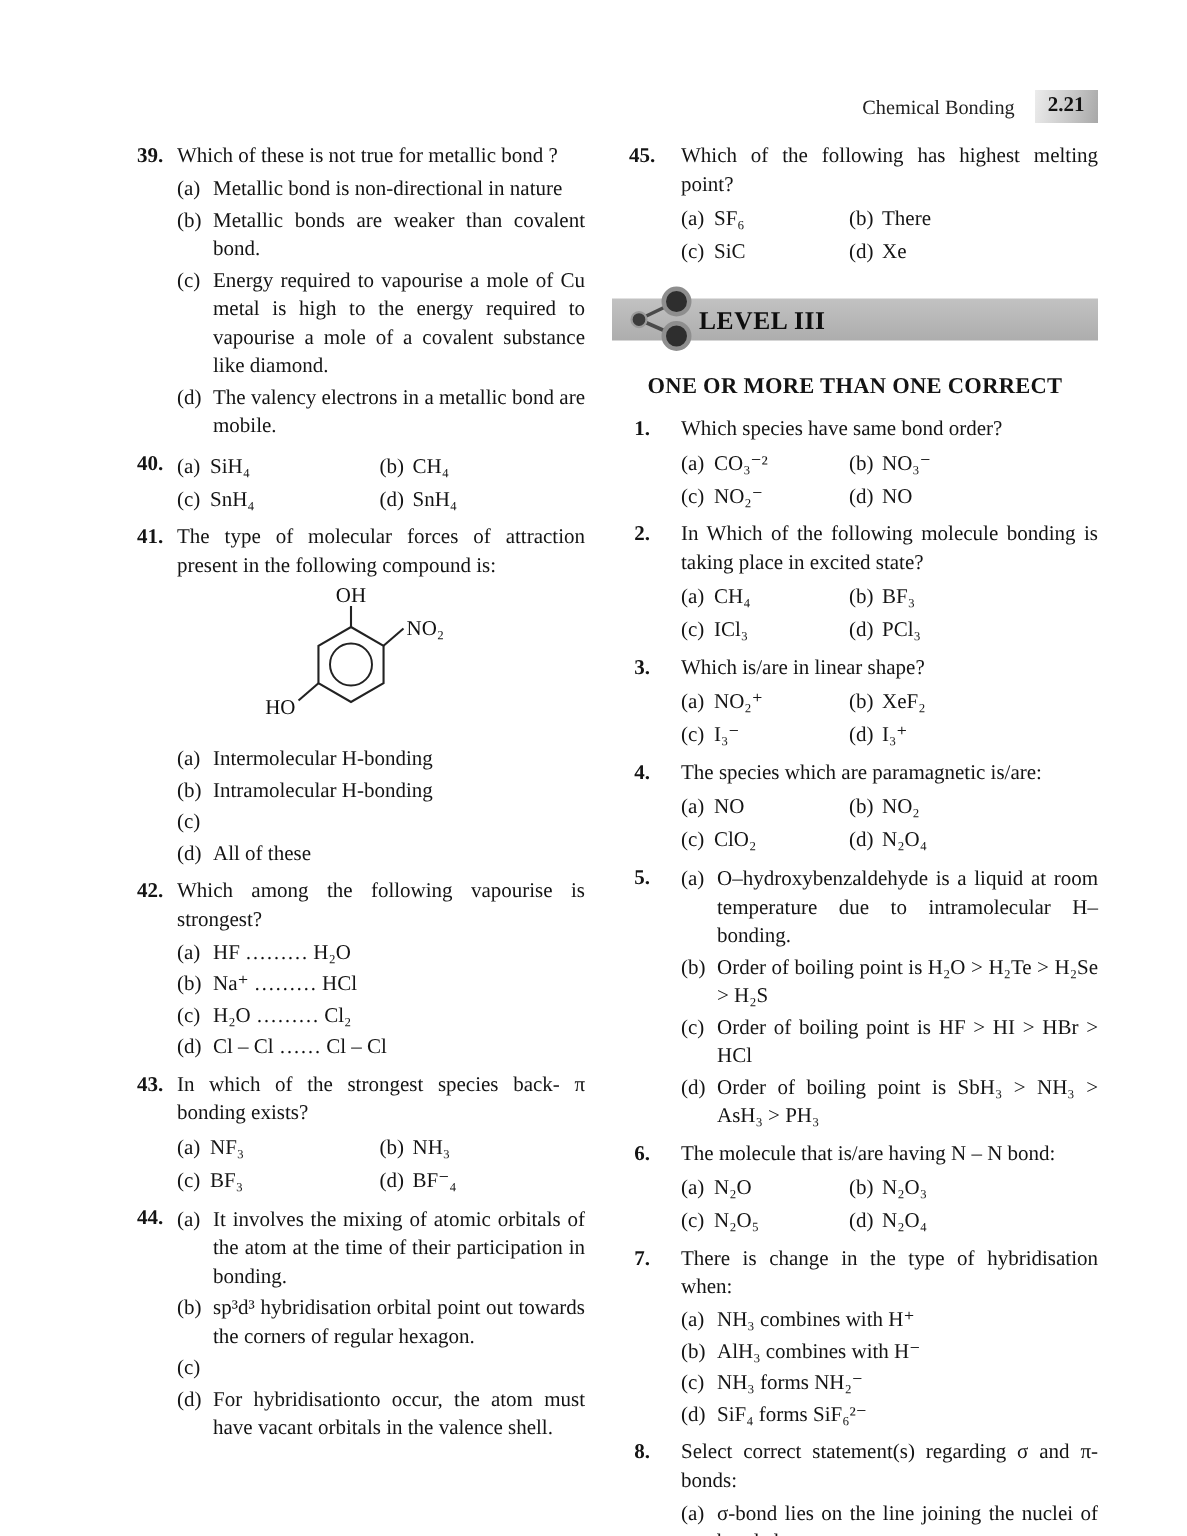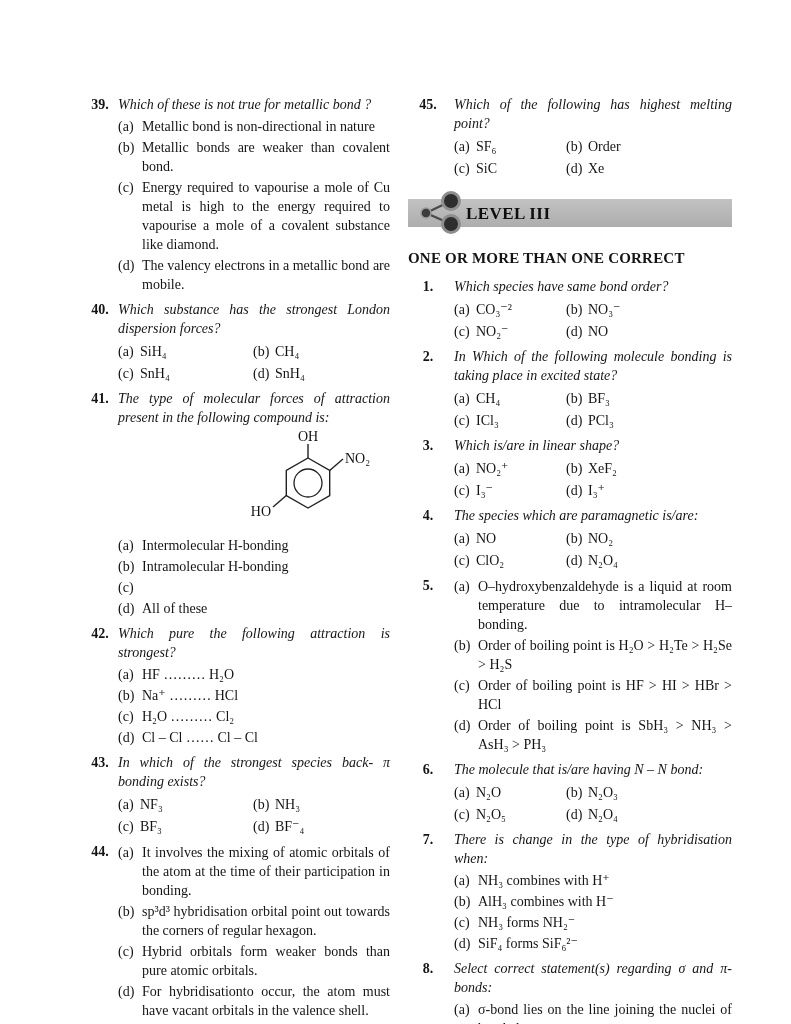--- a/index.html
+++ b/index.html
@@ -16,45 +16,49 @@
     background:linear-gradient(100deg,#ececec 0%,#c9c9c9 55%,#a8a8a8 100%);
   }
   .columns{position:absolute;top:95px;left:88px;display:flex;gap:18px;}
   .col-left{width:302px;}
   .col-right{width:324px;}
   .question{display:flex;margin-bottom:5px;}
   .qnum{flex:none;text-align:center;font-weight:700;padding-right:6px;}
   .col-left .qnum{width:24px;}
   .col-right .qnum{width:40px;}
   .qbody{flex:1;min-width:0;}
-  .qtext{text-align:justify;margin-bottom:2px;font-style:italic;}
+  .qtext{text-align:justify;margin-bottom:2px;}
   .options.list .option{display:flex;padding:1px 0;}
   .options.grid{display:grid;grid-template-columns:135px 1fr;}
   .col-right .options.grid{grid-template-columns:112px 1fr;}
   .options.grid .option{display:flex;padding:1.5px 0;}
   .olabel{flex:none;width:24px;}
   .options.grid .olabel{width:22px;}
   .otext{flex:1;min-width:0;}
   .options.list .otext{text-align:justify;}
-  .benzene-wrap{margin:3px 0 4px 38px;text-align:right;}
+  .benzene-wrap{margin:3px 0 4px 38px;}
   .slabel{font-family:"Liberation Serif","DejaVu Serif",serif;font-size:14px;fill:#111;}
   .level-banner{
     position:relative;height:28px;margin:12px 0 22px;display:flex;align-items:center;
     background:linear-gradient(#c2c2c2,#adadad);
   }
   .banner-icon{position:absolute;left:8px;top:-9px;width:54px;height:46px;}
   .banner-label{margin-left:58px;font-weight:700;font-size:17px;letter-spacing:.4px;color:#0e0e0e;}
-  .section-heading{font-weight:700;font-size:15px;margin:4px 0 9px;letter-spacing:.2px;}
+  .section-heading{font-weight:700;font-size:15px;margin:4px 0 9px;letter-spacing:.2px;text-align:center;}
   .right-top{margin-bottom:20px;}
 </style>
 </head>
 <body>
 
 <div class="page">
 
+  <div class="header">
+    <span class="chapter-title">Chemical Bonding</span>
+    <span class="page-badge">2.21</span>
+  </div>
 
   <div class="columns">
     <div class="col-left">
         <div class="question">
           <span class="qnum">39.</span>
           <div class="qbody">
             <div class="qtext">Which of these is not true for metallic bond ?</div>
             <div class="options list">
               <div class="option">
                 <span class="olabel">(a)</span>
@@ -71,21 +75,20 @@
               <div class="option">
                 <span class="olabel">(d)</span>
                 <span class="otext">The valency electrons in a metallic bond are mobile.</span>
               </div>
             </div>
           </div>
         </div>
         <div class="question">
           <span class="qnum">40.</span>
           <div class="qbody">
-            <div class="qtext">Which substance has the strongest London dispersion forces?</div>
             <div class="options grid">
               <div class="option">
                 <span class="olabel">(a)</span>
                 <span class="otext">SiH₄</span>
               </div>
               <div class="option">
                 <span class="olabel">(b)</span>
                 <span class="otext">CH₄</span>
               </div>
               <div class="option">
@@ -128,21 +131,21 @@
               <div class="option">
                 <span class="olabel">(d)</span>
                 <span class="otext">All of these</span>
               </div>
             </div>
           </div>
         </div>
         <div class="question">
           <span class="qnum">42.</span>
           <div class="qbody">
-            <div class="qtext">Which pure the following attraction is strongest?</div>
+            <div class="qtext">Which among the following vapourise is strongest?</div>
             <div class="options list">
               <div class="option">
                 <span class="olabel">(a)</span>
                 <span class="otext">HF ……… H₂O</span>
               </div>
               <div class="option">
                 <span class="olabel">(b)</span>
                 <span class="otext">Na⁺ ……… HCl</span>
               </div>
               <div class="option">
@@ -187,21 +190,20 @@
               <div class="option">
                 <span class="olabel">(a)</span>
                 <span class="otext">It involves the mixing of atomic orbitals of the atom at the time of their participation in bonding.</span>
               </div>
               <div class="option">
                 <span class="olabel">(b)</span>
                 <span class="otext">sp³d³ hybridisation orbital point out towards the corners of regular hexagon.</span>
               </div>
               <div class="option">
                 <span class="olabel">(c)</span>
-                <span class="otext">Hybrid orbitals form weaker bonds than pure atomic orbitals.</span>
               </div>
               <div class="option">
                 <span class="olabel">(d)</span>
                 <span class="otext">For hybridisationto occur, the atom must have vacant orbitals in the valence shell.</span>
               </div>
             </div>
           </div>
         </div>
       </div>
 
@@ -211,21 +213,21 @@
             <span class="qnum">45.</span>
             <div class="qbody">
               <div class="qtext">Which of the following has highest melting point?</div>
               <div class="options grid">
                 <div class="option">
                   <span class="olabel">(a)</span>
                   <span class="otext">SF₆</span>
                 </div>
                 <div class="option">
                   <span class="olabel">(b)</span>
-                  <span class="otext">Order</span>
+                  <span class="otext">There</span>
                 </div>
                 <div class="option">
                   <span class="olabel">(c)</span>
                   <span class="otext">SiC</span>
                 </div>
                 <div class="option">
                   <span class="olabel">(d)</span>
                   <span class="otext">Xe</span>
                 </div>
               </div>

